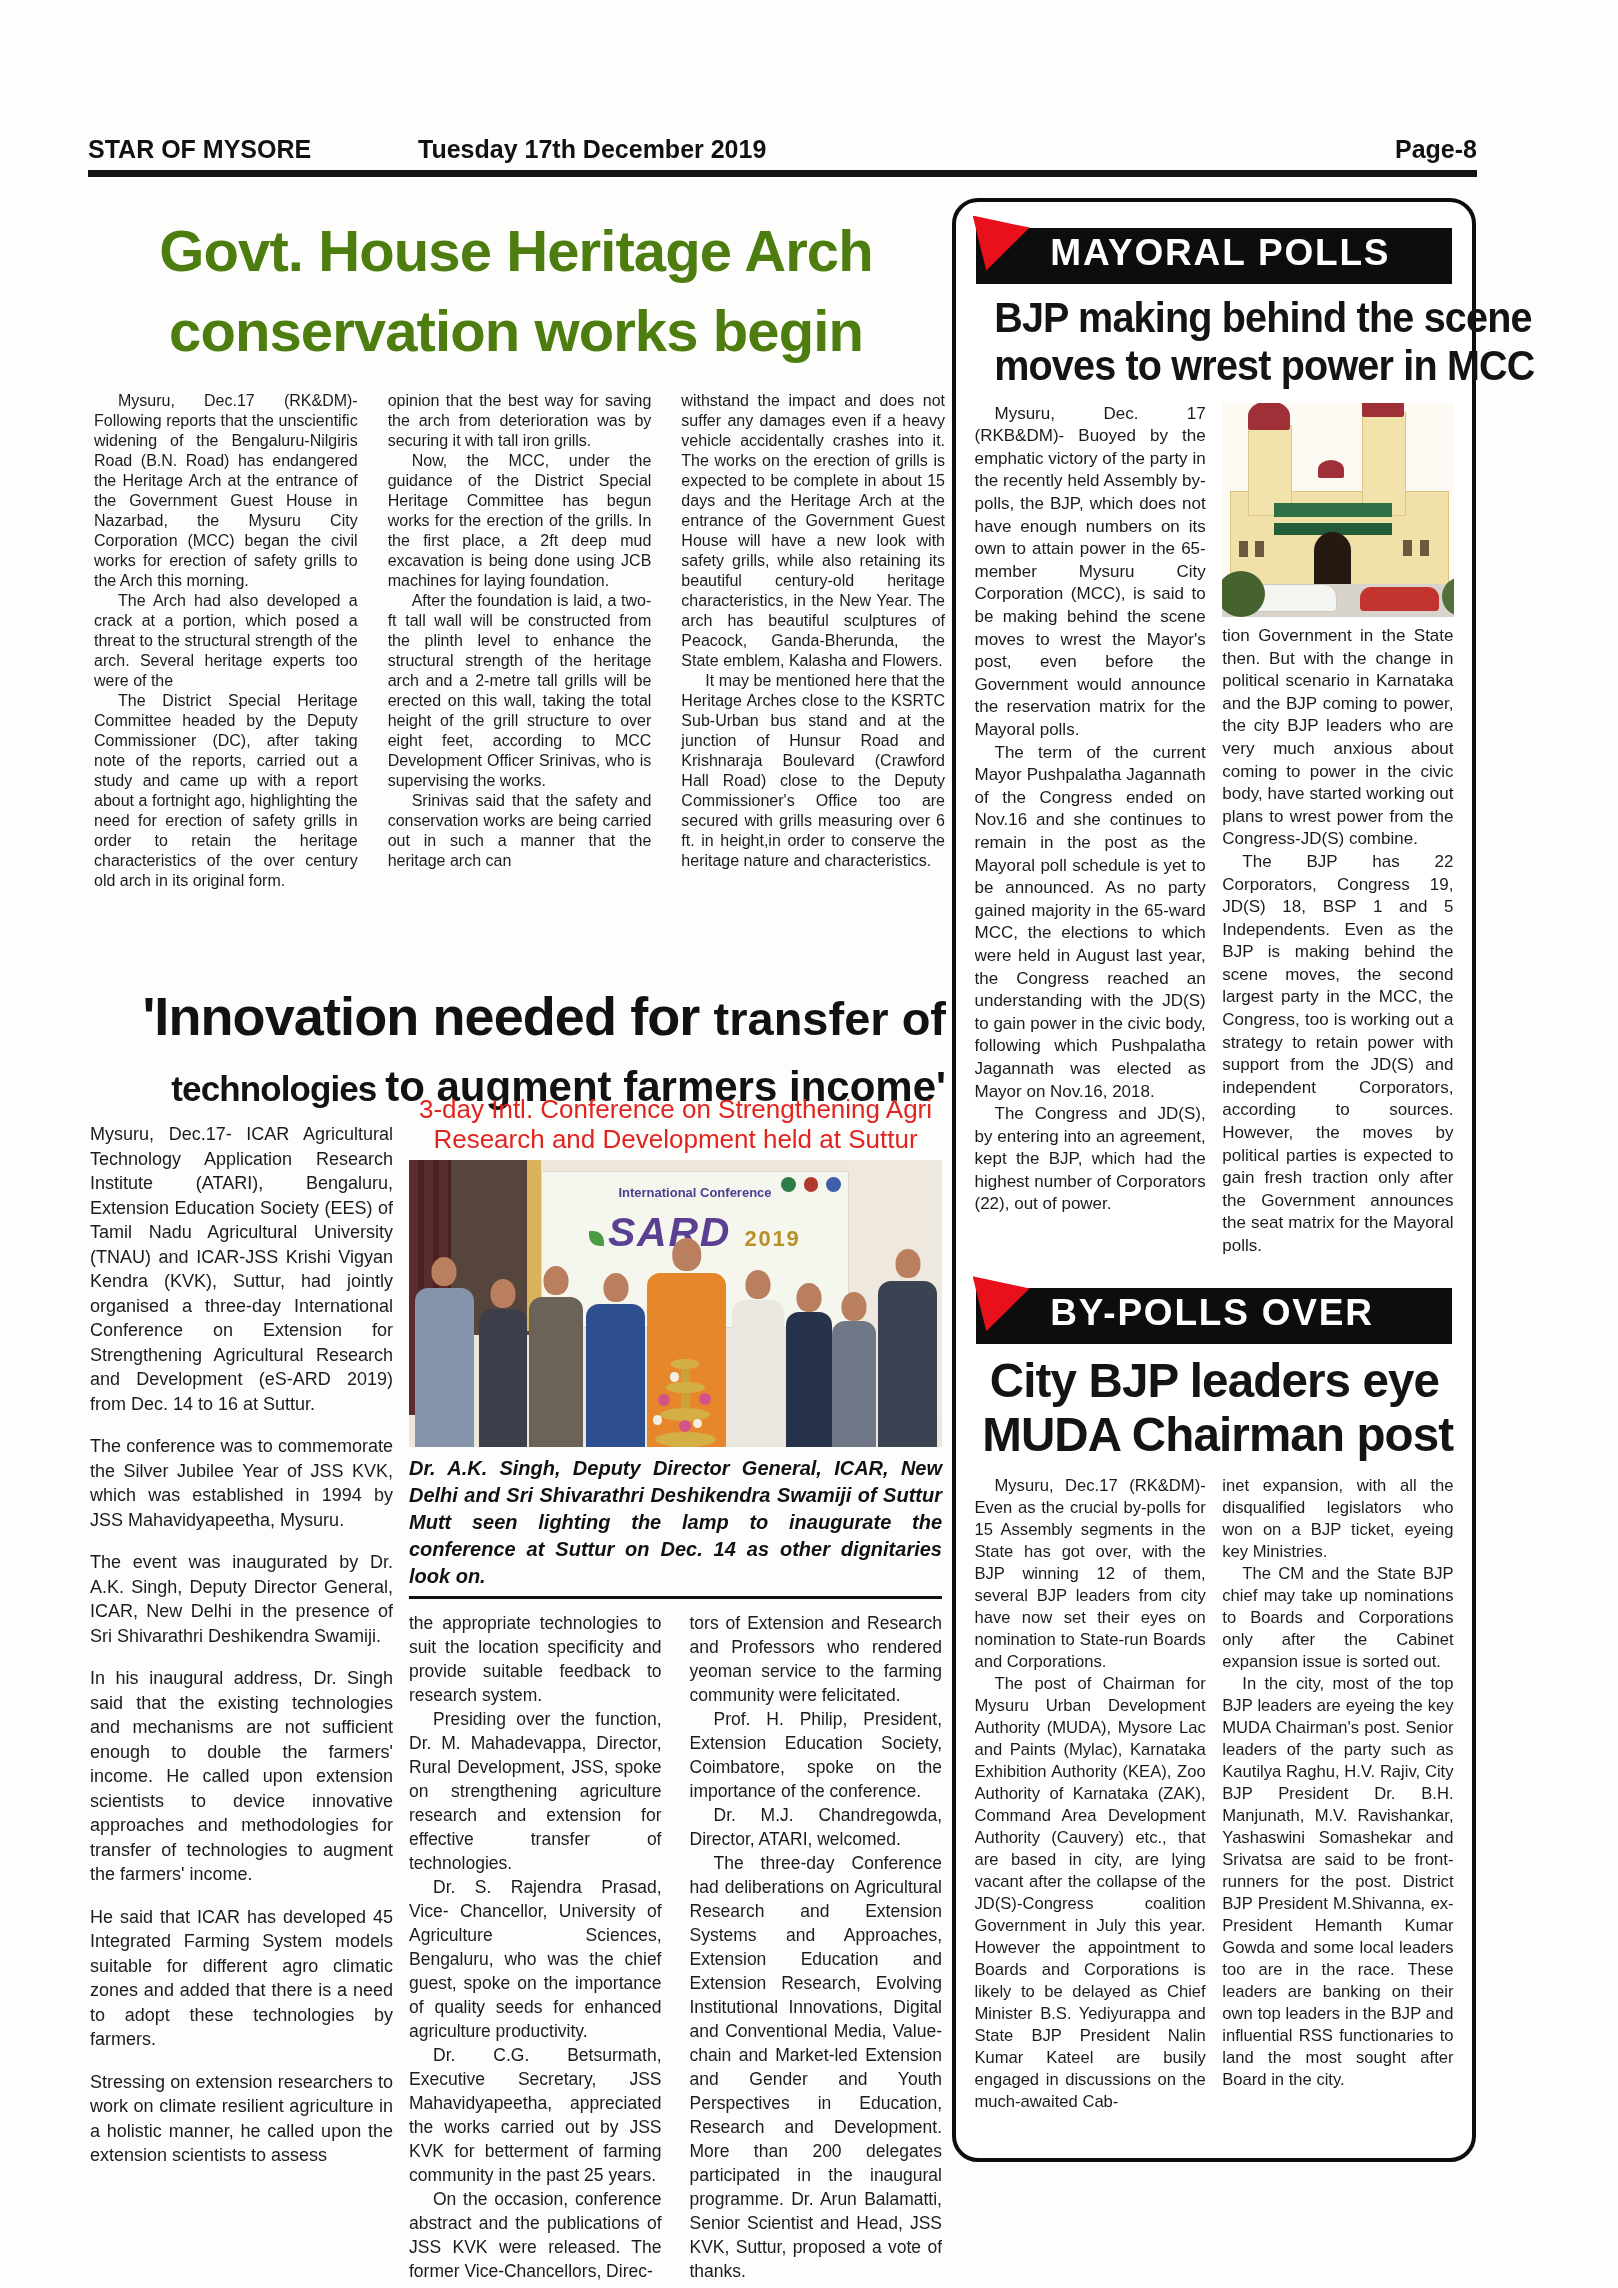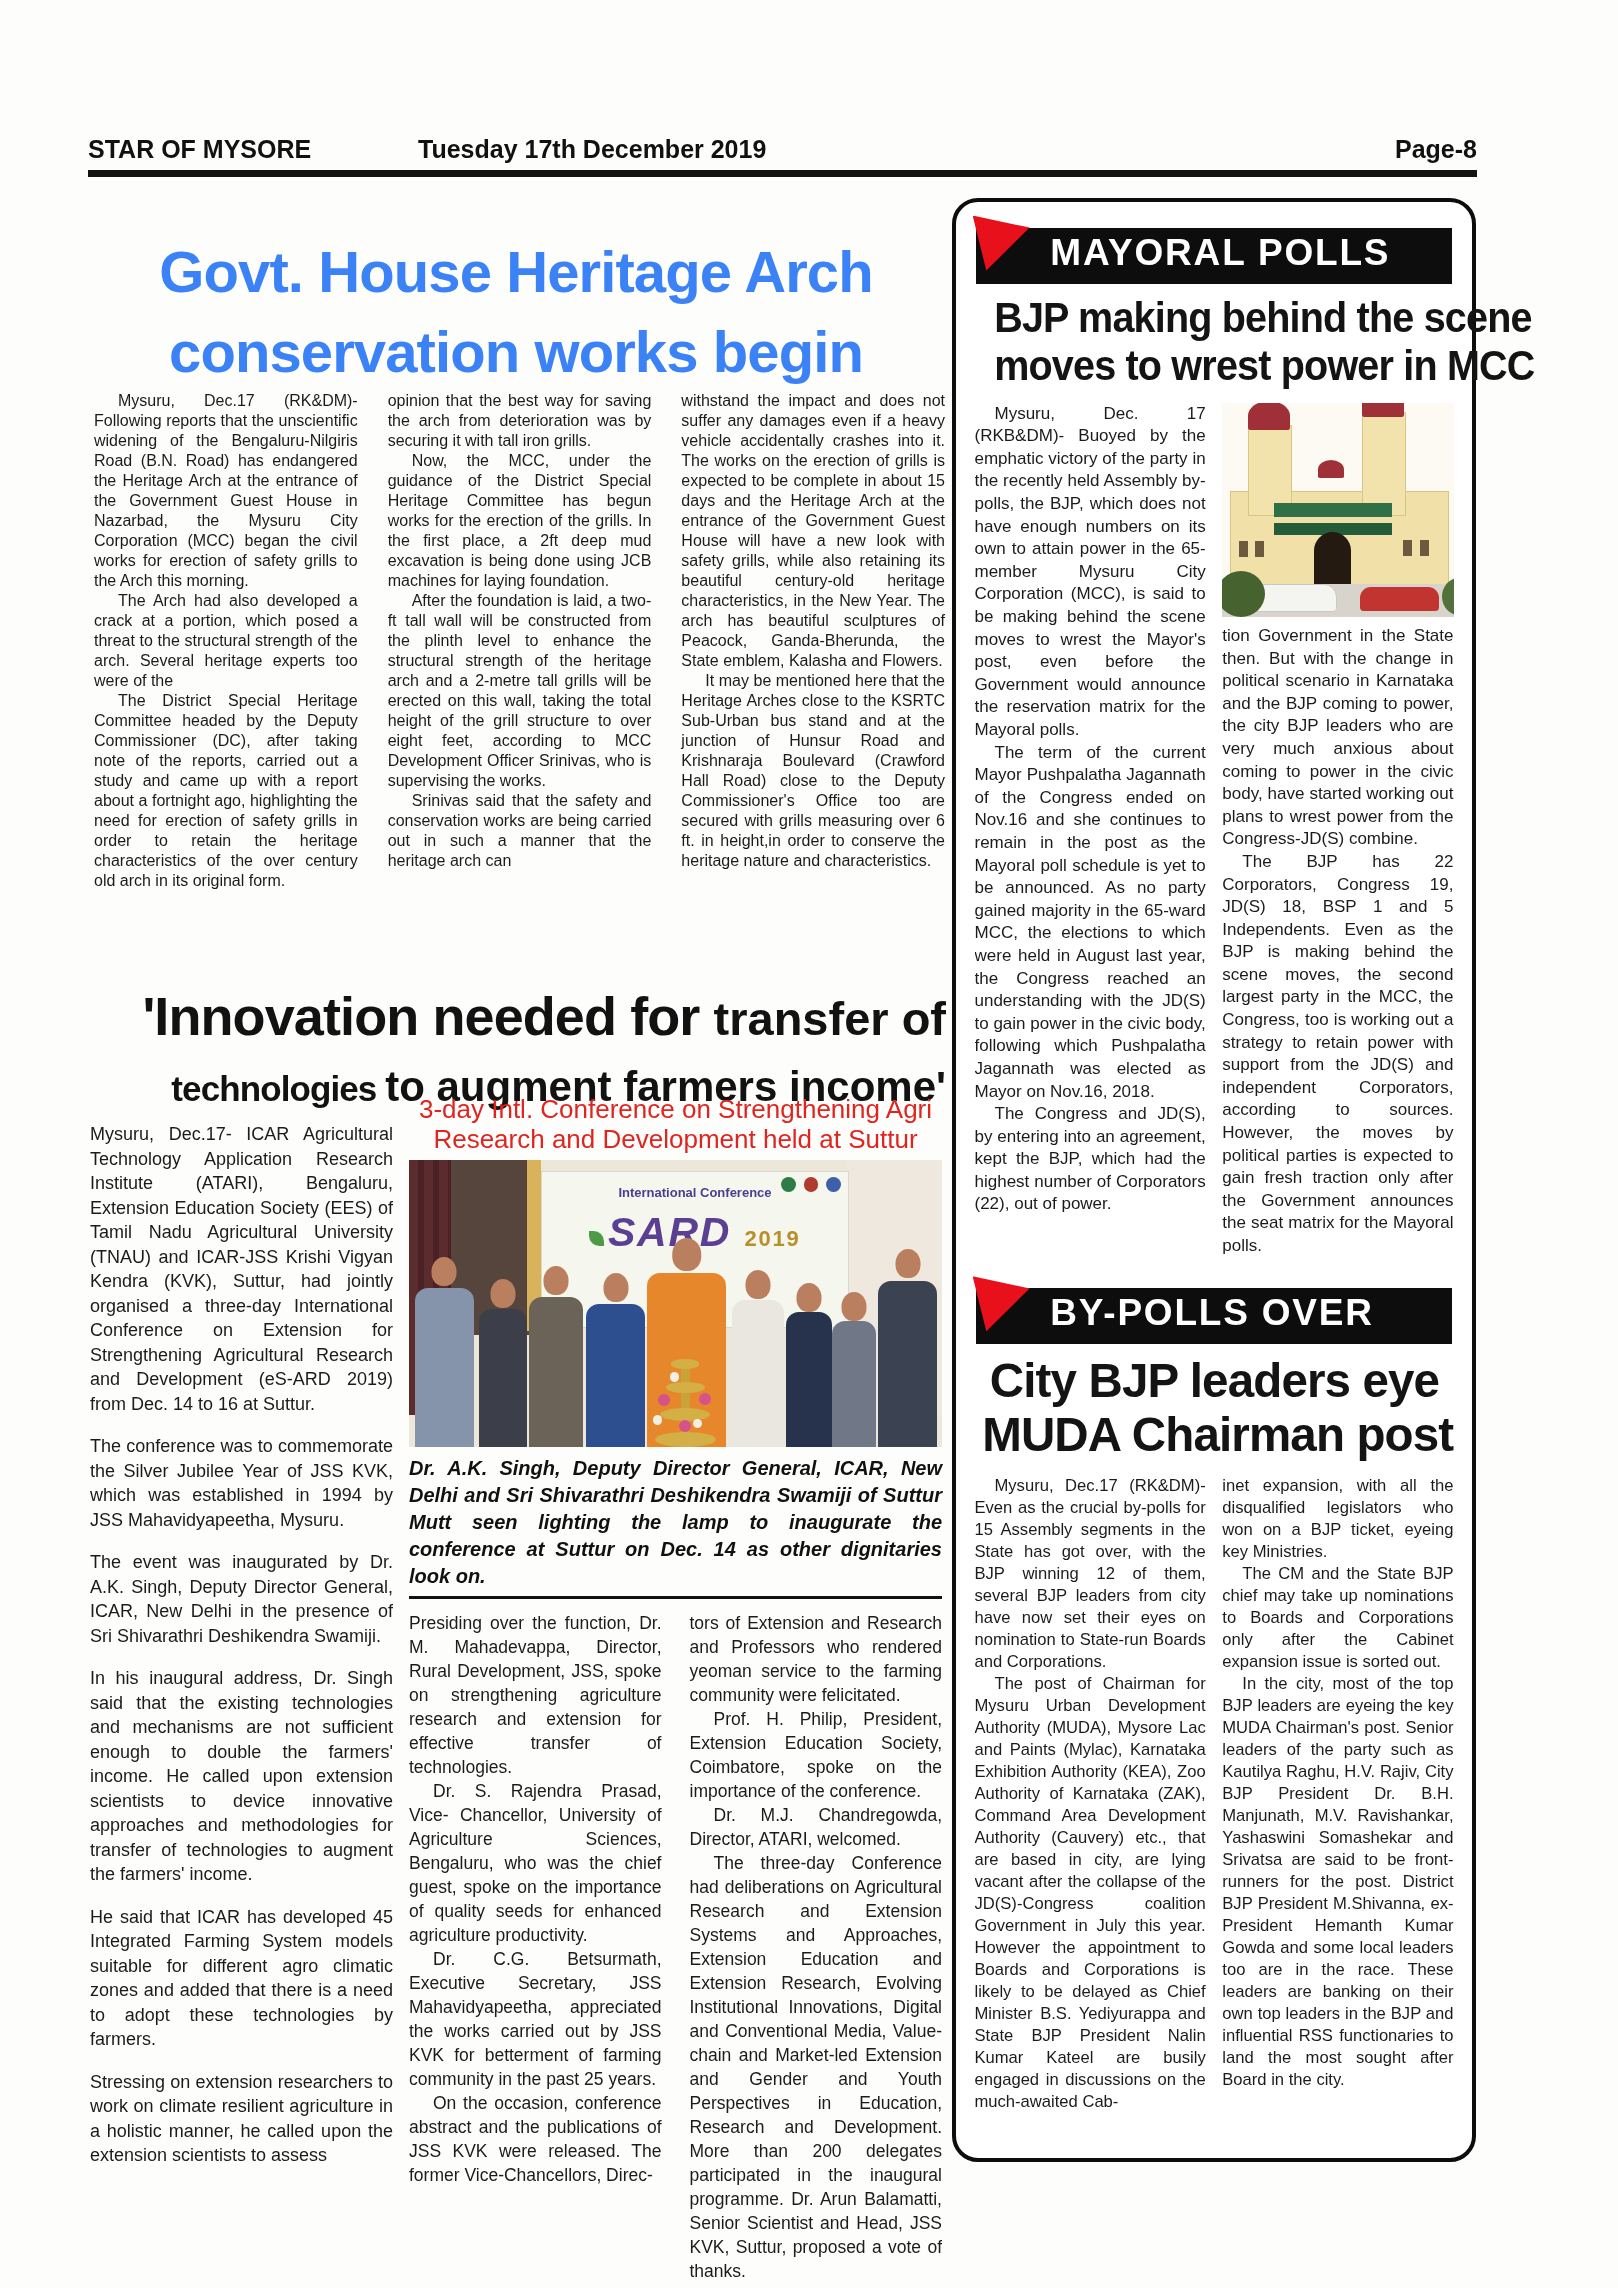--- a/index.html
+++ b/index.html
@@ -6,22 +6,22 @@
   .page{position:relative;width:1619px;height:2289px;background:#fdfdfc;
         font-family:"Liberation Sans",sans-serif;color:#1b1b1b;overflow:hidden;}
   
   .hdr{position:absolute;left:88px;top:135px;width:1389px;height:31px;
        font-size:25px;font-weight:bold;color:#111;}
   .hdr-mast{position:absolute;left:0;top:0;}
   .hdr-date{position:absolute;left:330px;top:0;}
   .hdr-page{position:absolute;right:0;top:0;}
   .hdr-rule{position:absolute;left:88px;top:170px;width:1389px;height:6.5px;background:#131313;}
   
-  .art1-head{position:absolute;left:88px;top:193px;width:856px;text-align:center;
-             font-weight:bold;font-size:58px;line-height:80px;color:#3b82f6;letter-spacing:-0.9px;}
+  .art1-head{position:absolute;left:88px;top:172px;width:856px;text-align:center;
+             font-weight:bold;font-size:58px;line-height:80px;color:#4d7c0f;letter-spacing:-0.9px;}
   .art1-head .line{display:block;}
   .art1-body{position:absolute;left:94px;top:391px;width:851px;height:537px;
              display:flex;gap:30px;overflow:hidden;}
   .art1-body .col{flex:1;font-size:16px;line-height:20px;text-align:justify;}
   
   .col p,.paras p{margin:0;text-indent:24px;}
   .cont p:first-child{text-indent:0;}
   
   .art2-head{position:absolute;left:88px;top:969px;width:858px;text-align:center;
              font-weight:bold;color:#121212;line-height:59px;letter-spacing:-0.9px;}
@@ -233,20 +233,21 @@
         <span class="fw" style="left:42px;bottom:18.5px;"></span>
         <span class="fw" style="left:1.8px;bottom:22px;"></span>
       </div>
     </div>
 
     <p class="caption">Dr. A.K. Singh, Deputy Director General, ICAR, New Delhi and Sri Shivarathri Deshikendra Swamiji of Suttur Mutt seen lighting the lamp to inaugurate the conference at Suttur on Dec. 14 as other dignitaries look on.</p>
     <div class="cap-rule"></div>
 
     <div class="bc">
       <div class="col cont">
+          <p>the appropriate technologies to suit the location specificity and provide suitable feedback to research system.</p>
           <p>Presiding over the function, Dr. M. Mahadevappa, Director, Rural Development, JSS, spoke on strengthening agriculture research and extension for effective transfer of technologies.</p>
           <p>Dr. S. Rajendra Prasad, Vice- Chancellor, University of Agriculture Sciences, Bengaluru, who was the chief guest, spoke on the importance of quality seeds for enhanced agriculture productivity.</p>
           <p>Dr. C.G. Betsurmath, Executive Secretary, JSS Mahavidyapeetha, appreciated the works carried out by JSS KVK for betterment of farming community in the past 25 years.</p>
           <p>On the occasion, conference abstract and the publications of JSS KVK were released. The former Vice-Chancellors, Direc-</p>
         </div>
       <div class="col cont">
           <p>tors of Extension and Research and Professors who rendered yeoman service to the farming community were felicitated.</p>
           <p>Prof. H. Philip, President, Extension Education Society, Coimbatore, spoke on the importance of the conference.</p>
           <p>Dr. M.J. Chandregowda, Director, ATARI, welcomed.</p>
           <p>The three-day Conference had deliberations on Agricultural Research and Extension Systems and Approaches, Extension Education and Extension Research, Evolving Institutional Innovations, Digital and Conventional Media, Value-chain and Market-led Extension and Gender and Youth Perspectives in Education, Research and Development. More than 200 delegates participated in the inaugural programme. Dr. Arun Balamatti, Senior Scientist and Head, JSS KVK, Suttur, proposed a vote of thanks.</p>

